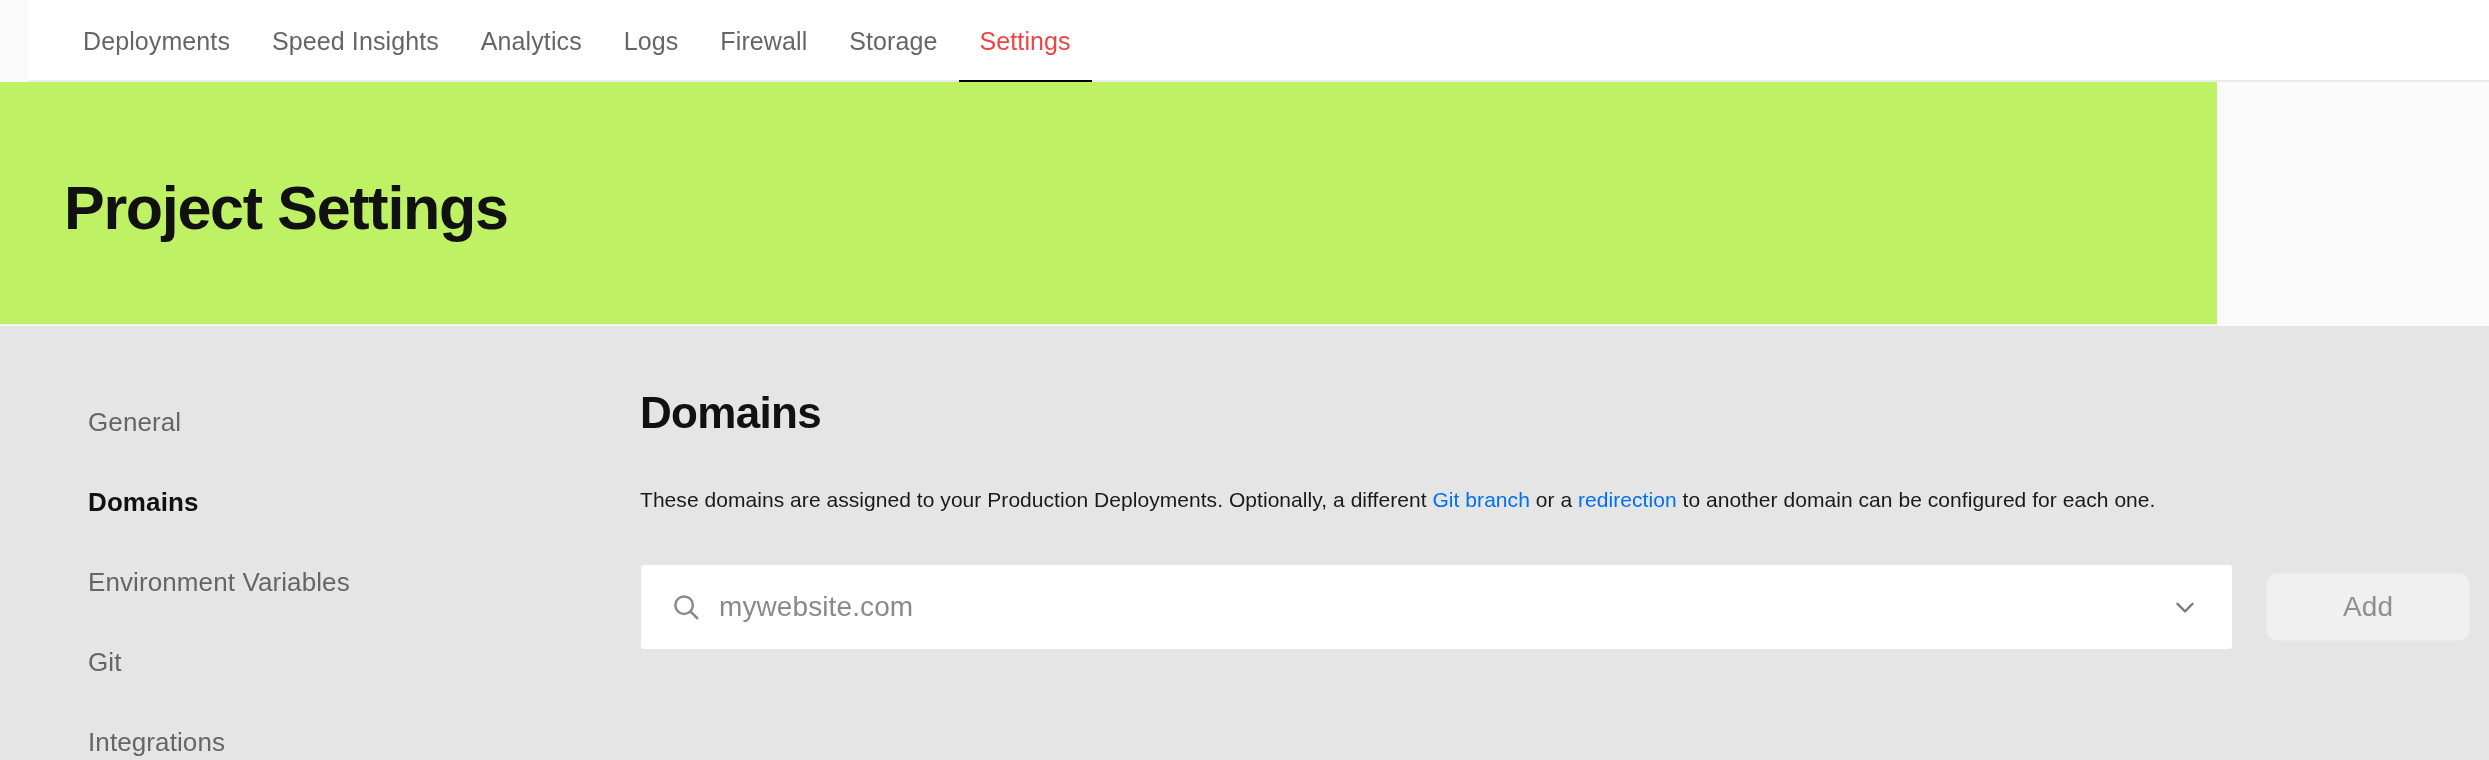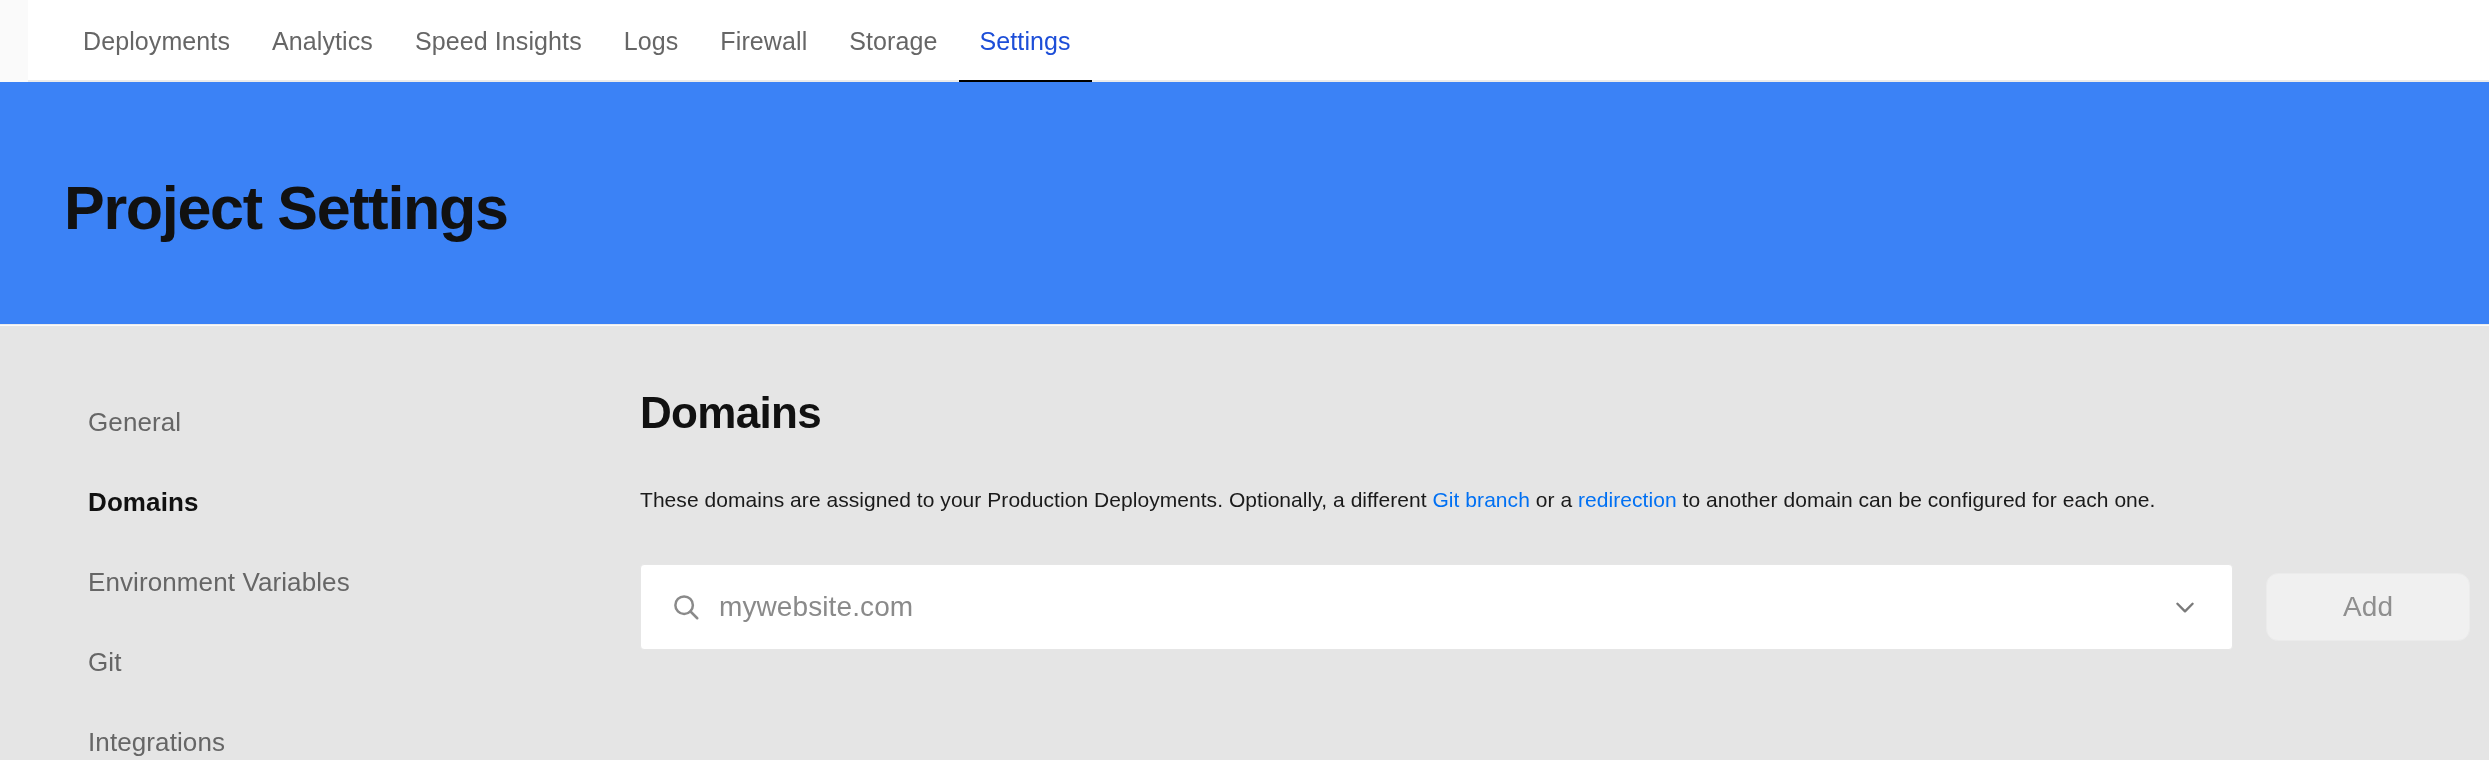--- a/index.html
+++ b/index.html
@@ -34,37 +34,37 @@
     position: relative;
     height: 82px;
     padding: 26px 21px 0 21px;
     font-size: 25px;
     line-height: 30px;
     color: #666666;
     letter-spacing: 0.1px;
     white-space: nowrap;
     cursor: pointer;
   }
-  .nav-item.active { color: #1d4ed8; text-align: right; }
+  .nav-item.active { color: #ef4444; text-align: right; }
   .nav-item.active::after {
     content: "";
     position: absolute;
     left: 0; right: 0;
     bottom: -2px;
     height: 4px;
     background: #000000;
   }
 
   
   .title-band {
     position: absolute;
     top: 82px; left: 0;
-    width: 2489px;
+    width: 2217px;
     height: 243px;
-    background: #3b82f6;
+    background: #bef264;
     border-bottom: 1px solid #ebebeb;
   }
   .page-title {
     position: absolute;
     left: 64px;
     top: 90px;
     font-size: 61px;
     line-height: 72px;
     font-weight: 600;
     color: #111111;
@@ -199,22 +199,22 @@
     align-items: center;
     justify-content: center;
   }
 </style>
 </head>
 <body>
 
 <div class="topnav">
   <div class="topnav-inner">
     <div class="nav-item">Deployments</div>
+    <div class="nav-item">Speed Insights</div>
     <div class="nav-item">Analytics</div>
-    <div class="nav-item">Speed Insights</div>
     <div class="nav-item">Logs</div>
     <div class="nav-item">Firewall</div>
     <div class="nav-item">Storage</div>
     <div class="nav-item active">Settings</div>
   </div>
 </div>
 
 <div class="title-band">
   <div class="page-title">Project Settings</div>
 </div>

